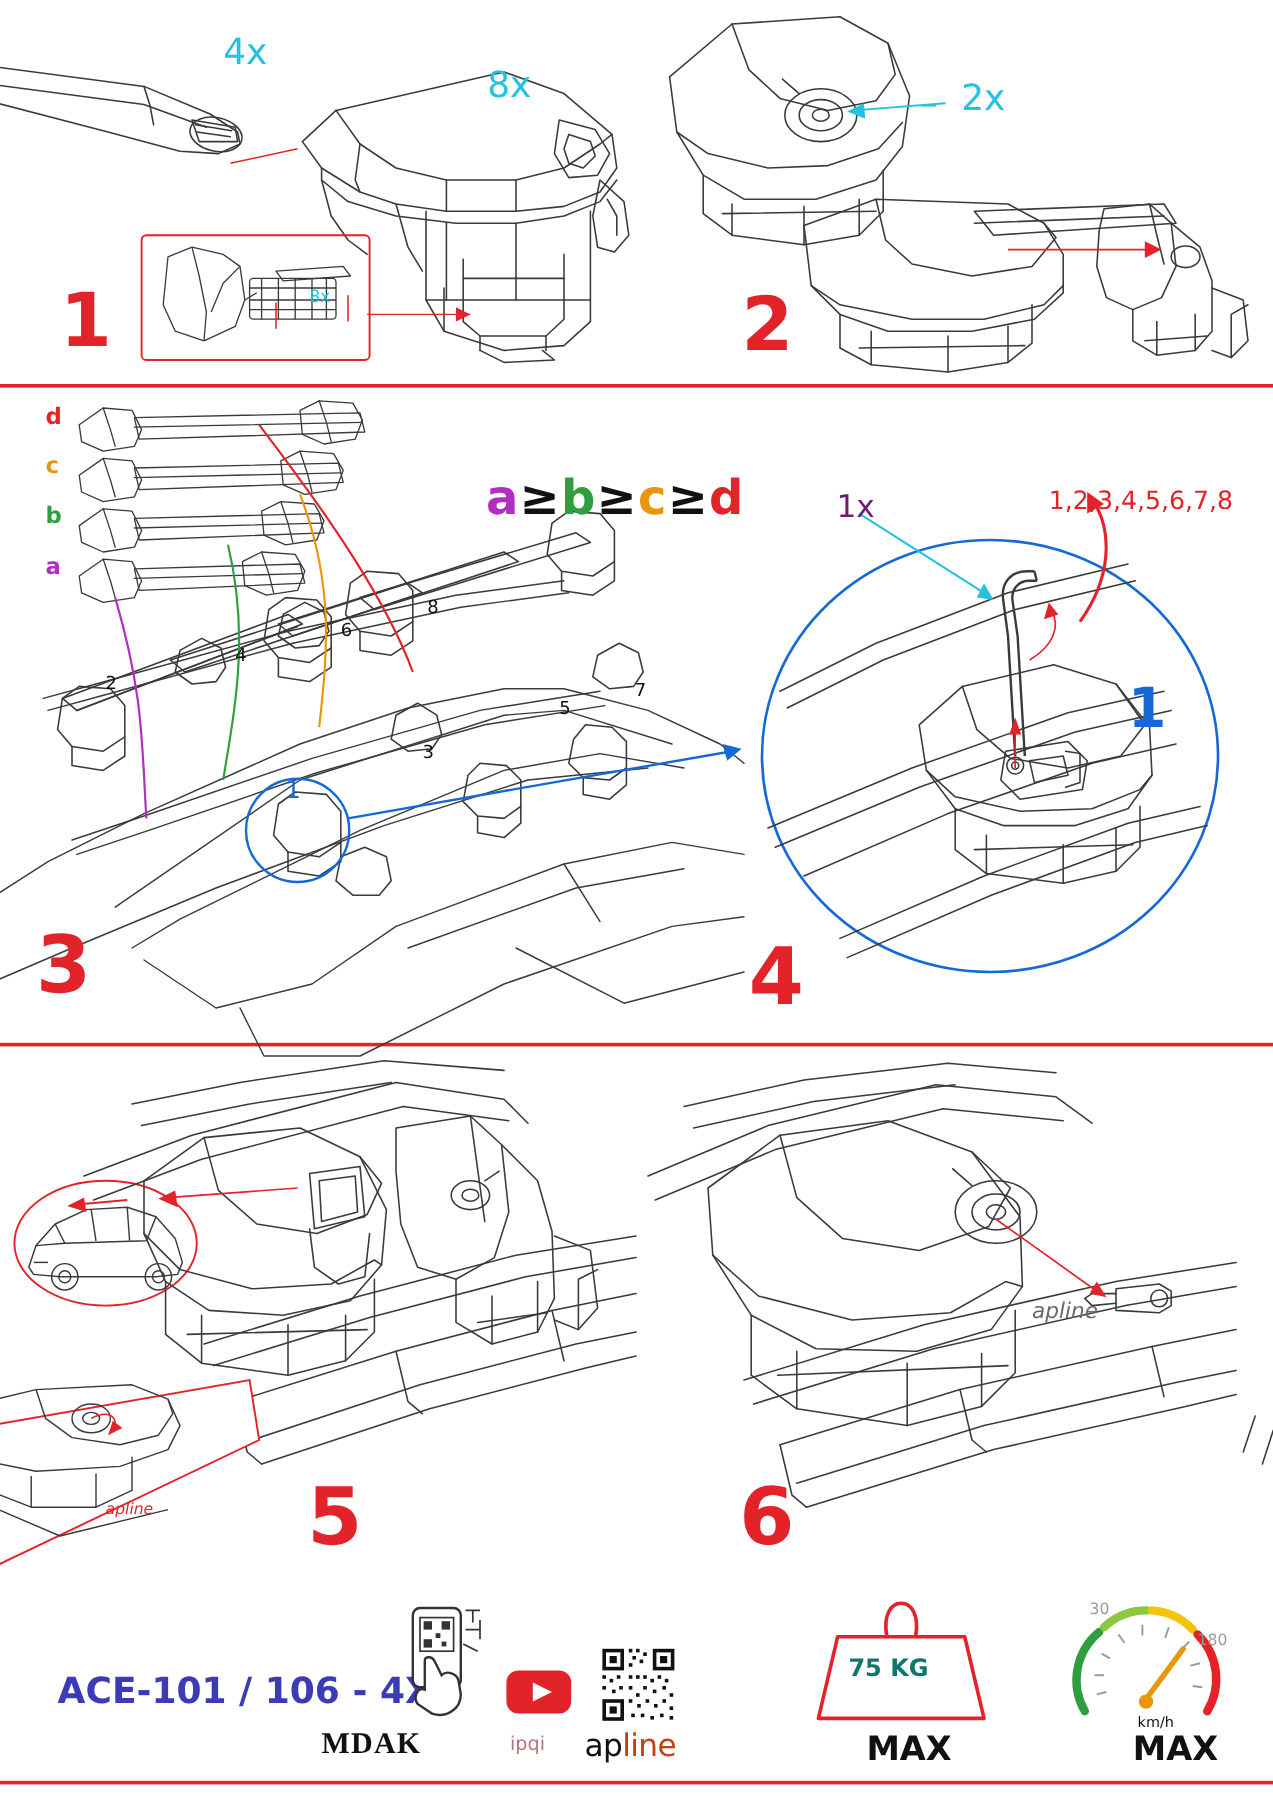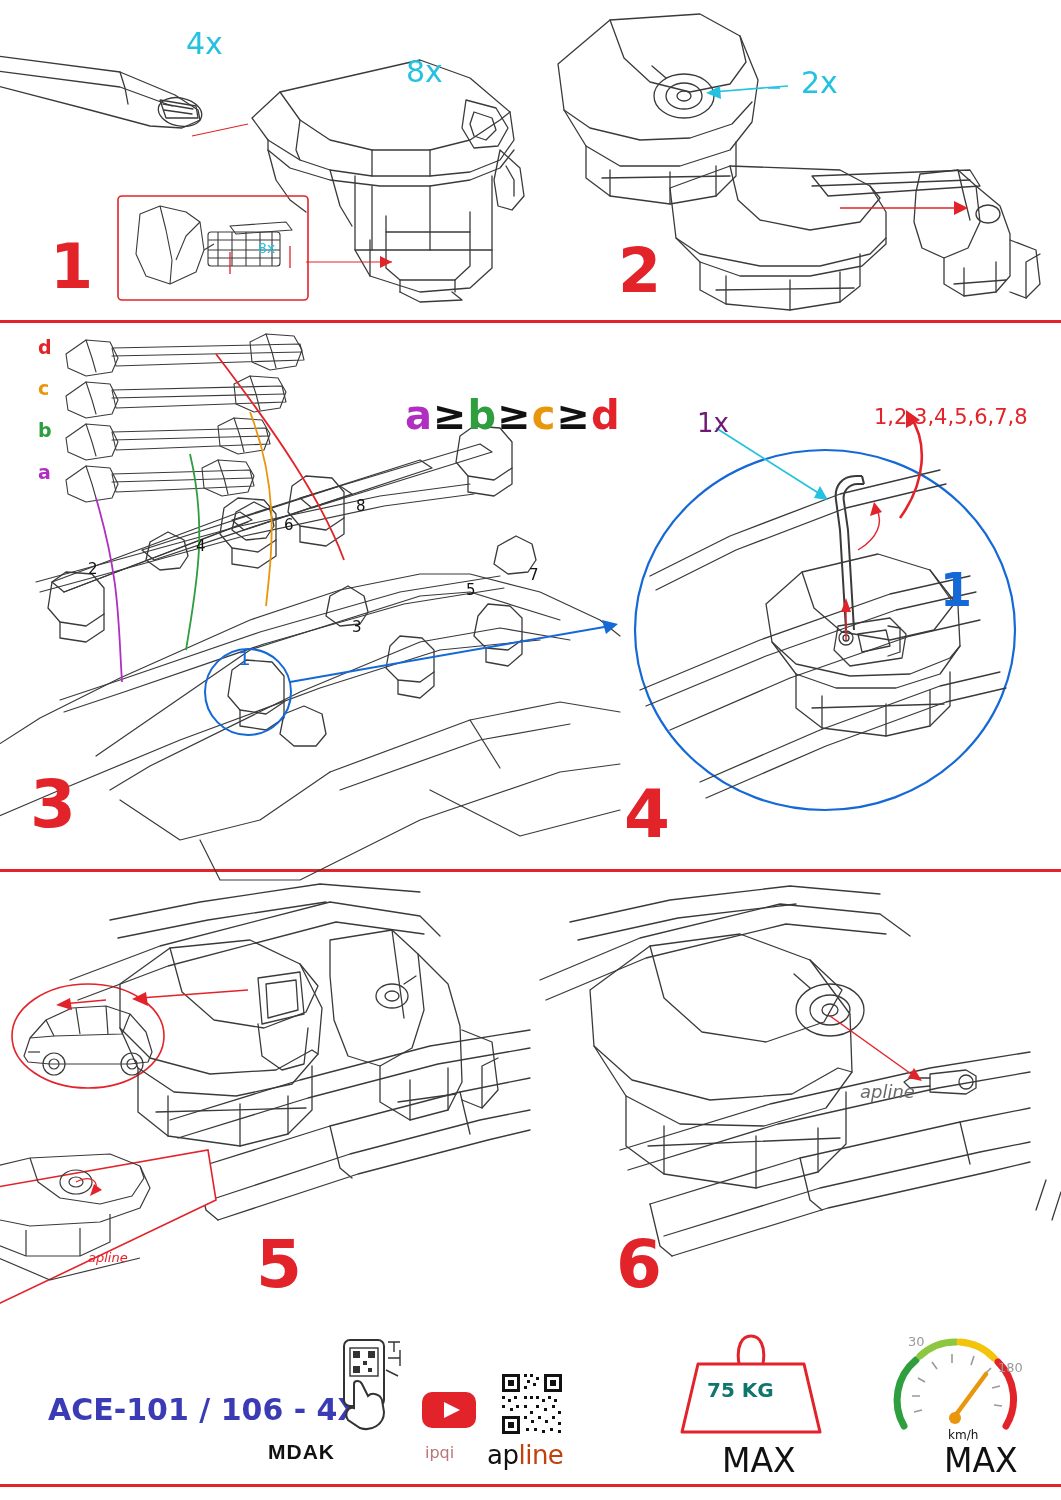--- a/index.html
+++ b/index.html
@@ -50,32 +50,32 @@
          font-size:20px;color:#1569d6;}
 
   
   .model{position:absolute;left:48px;top:1392px;font-family:"DejaVu Sans", sans-serif;
          font-size:30px;font-weight:700;color:#3b3bb5;letter-spacing:0px;}
   .brand{position:absolute;left:48px;top:1433px;font-family:"DejaVu Sans", sans-serif;
          font-size:27px;font-weight:700;letter-spacing:-0.5px;}
   .brand .k{color:#111;}
   .brand .r{color:#e2232a;}
 
-  .mdak{position:absolute;left:268px;top:1440px;font-family:Liberation Sans, sans-serif;
-        font-size:21px;font-weight:700;color:#111;letter-spacing:1px;}
+  .mdak{position:absolute;left:268px;top:1440px;font-family:Liberation Serif, serif;
+        font-size:25px;font-weight:700;color:#111;letter-spacing:1px;}
   .ipqi{position:absolute;left:425px;top:1443px;font-family:"DejaVu Sans", sans-serif;
         font-size:16px;color:#b9757a;}
   .apline{position:absolute;left:487px;top:1440px;font-family:"DejaVu Sans", sans-serif;
           font-size:26px;letter-spacing:-0.5px;}
   .apline .ap{color:#111;}
   .apline .line{color:#c2410c;}
 
   .kgtxt{position:absolute;left:707px;top:1378px;font-family:"DejaVu Sans", sans-serif;
          font-size:20px;font-weight:700;color:#0f766e;}
-  .maxtxt{position:absolute;font-family:"DejaVu Sans", sans-serif;font-size:33px;color:#111;}
+  .maxtxt{position:absolute;font-family:"DejaVu Sans", sans-serif;font-size:28px;color:#111;font-weight:bold;}
   .kmh{position:absolute;left:927px;top:1428px;font-family:"DejaVu Sans", sans-serif;
        font-size:12px;color:#111;margin-left:21px;}
   .gnum{position:absolute;font-family:"DejaVu Sans", sans-serif;font-size:13px;color:#9a9a9a;}
 
   .boxlab8x{position:absolute;left:258px;top:240px;font-family:"DejaVu Sans", sans-serif;
             font-size:14px;color:#24c1e0;}
 </style>
 </head>
 <body>
 

